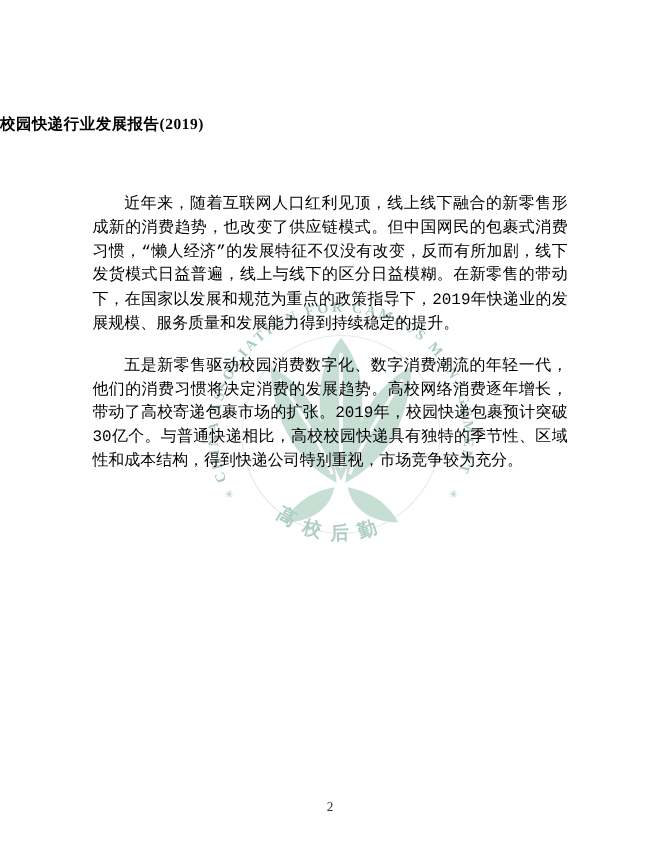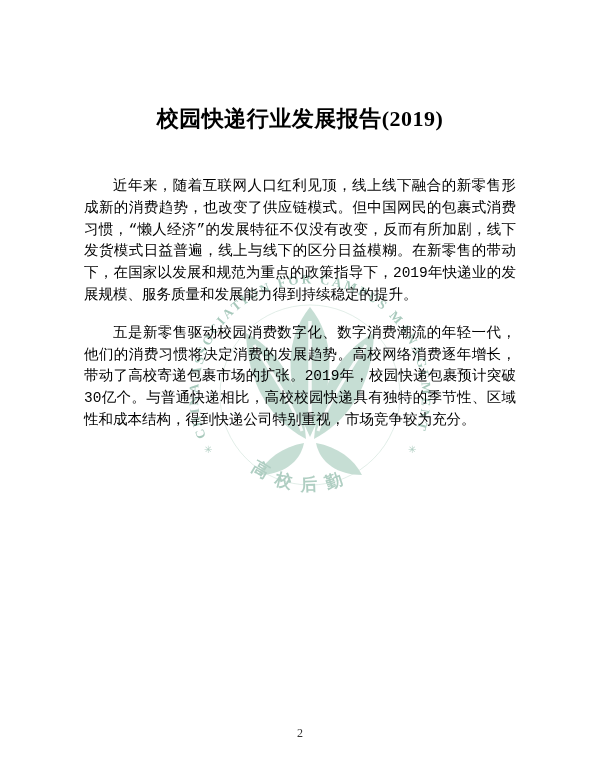--- a/index.html
+++ b/index.html
@@ -20,22 +20,21 @@
     z-index: 0;
     opacity: 0.8;
     pointer-events: none;
   }
   .doc-title {
     position: absolute;
     top: 104px;
     left: 0;
     width: 100%;
     margin: 0;
-    text-align: center;
-    font-size: 22px;
+    font-size: 14px;
     font-weight: bold;
     color: #000000;
     letter-spacing: 0.5px;
     z-index: 1;
   }
   .doc-body {
     position: absolute;
     top: 176px;
     left: 84px;
     width: 432px;

